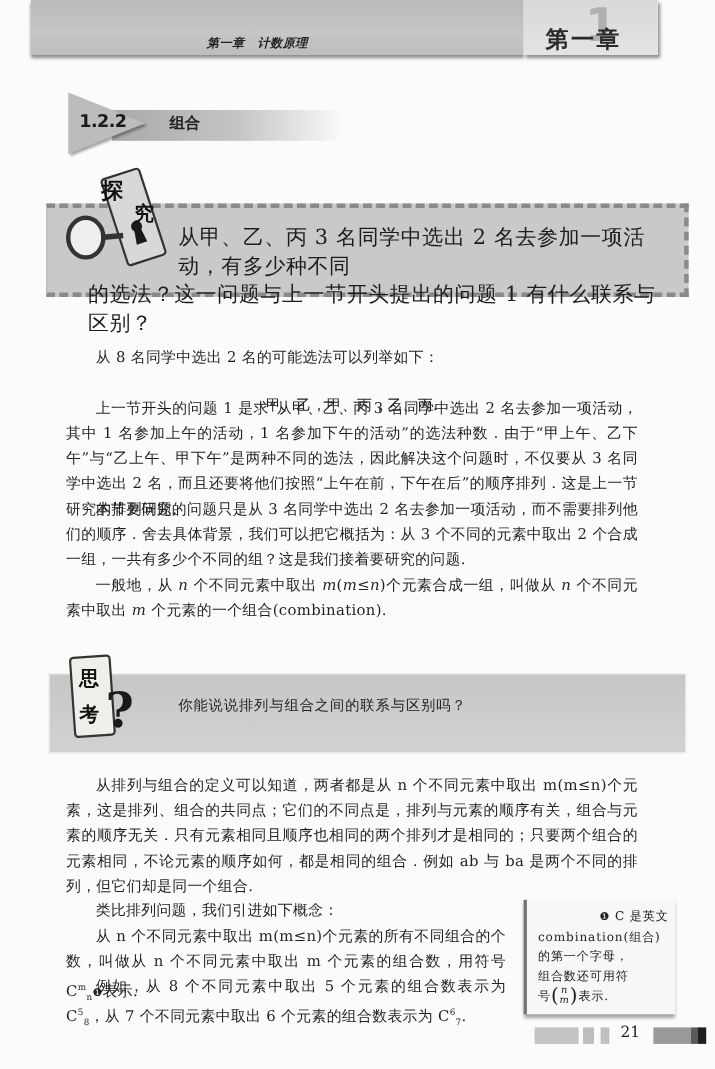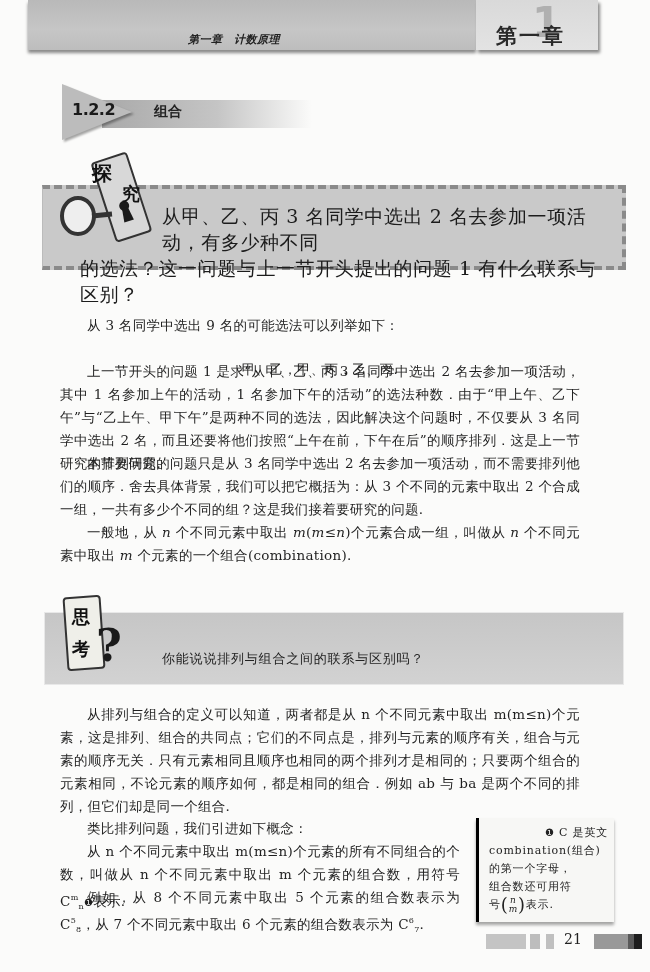--- a/index.html
+++ b/index.html
@@ -86,28 +86,28 @@
   
   .think-box {
     position: absolute; left: 44px; top: 612px; width: 580px; height: 73px;
     background: linear-gradient(180deg, #c6c6c6 0%, #d2d2d2 100%);
     border: 1px solid #e8e8e8;
   }
   .think-icon {
     position: absolute; left: 62px; top: 593px; width: 60px; height: 80px;
   }
   .think-text {
-    position: absolute; left: 162px; top: 650px;
+    position: absolute; left: 162px; top: 632px;
     font-size: 13px; color: #222; letter-spacing: 0.8px;
   }
 
   
   .note {
     position: absolute; left: 476px; top: 818px; width: 138px; height: 104px;
-    background: #f7f7f5; border-left: 3px solid #000000;
+    background: #f7f7f5; border-left: 3px solid #737373;
     box-shadow: 0 3px 3px rgba(0,0,0,0.35);
     padding: 6px 6px 6px 10px;
     font-size: 11px; line-height: 18px; color: #222; letter-spacing: 0.8px;
   }
   .note .r1 { text-align: right; display: block; }
   .binom { display: inline-block; vertical-align: middle; font-size: 18px; }
   .binom-inner { display: inline-block; vertical-align: middle; text-align: center; font-size: 9px; line-height: 9px; font-style: italic; }
 
   
   .footer-bar { position: absolute; top: 934px; height: 15px; }
@@ -148,21 +148,21 @@
     <line x1="36" y1="66" x2="56" y2="64" stroke="#333" stroke-width="5"></line>
     <text x="36" y="30" font-size="20" font-weight="bold" fill="#111" font-family="DejaVu Serif, serif">探</text>
     <text x="66" y="50" font-size="18" font-weight="bold" fill="#111" font-family="DejaVu Serif, serif">究</text>
   </svg>
 </div>
 <div class="explore-text">
   <span class="l1">从甲、乙、丙 3 名同学中选出 2 名去参加一项活动，有多少种不同</span>
   <span>的选法？这一问题与上一节开头提出的问题 1 有什么联系与区别？</span>
 </div>
 
-<div class="para indent" style="top:314px;">从 3 名同学中选出 9 名的可能选法可以列举如下：</div>
+<div class="para indent" style="top:314px;">从 8 名同学中选出 2 名的可能选法可以列举如下：</div>
 <div class="para center-line" style="top:337px;">甲、乙，甲、丙，乙、丙.</div>
 <div class="para indent" style="top:360px;">上一节开头的问题 1 是求“从甲、乙、丙 3 名同学中选出 2 名去参加一项活动，其中 1 名参加上午的活动，1 名参加下午的活动”的选法种数．由于“甲上午、乙下午”与“乙上午、甲下午”是两种不同的选法，因此解决这个问题时，不仅要从 3 名同学中选出 2 名，而且还要将他们按照“上午在前，下午在后”的顺序排列．这是上一节研究的排列问题.</div>
 <div class="para indent" style="top:452px;">本节要研究的问题只是从 3 名同学中选出 2 名去参加一项活动，而不需要排列他们的顺序．舍去具体背景，我们可以把它概括为：从 3 个不同的元素中取出 2 个合成一组，一共有多少个不同的组？这是我们接着要研究的问题.</div>
 <div class="para indent" style="top:521px;"><span>一般地，从 </span><i class="m">n</i><span> 个不同元素中取出 </span><i class="m">m</i><span>(</span><i class="m">m≤n</i><span>)个元素合成一组，叫做从 </span><i class="m">n</i><span> 个不同元素中取出 </span><i class="m">m</i><span> 个元素的一个组合(combination).</span></div>
 
 <div class="think-box"></div>
 <div class="think-icon">
   <svg width="62" height="82" viewBox="0 0 62 82">
     <rect x="4" y="4" width="36" height="72" rx="3" fill="#efefe9" stroke="#333" stroke-width="2" transform="rotate(-4 22 40)"></rect>
     <text x="10" y="30" font-size="18" font-weight="bold" fill="#111" font-family="DejaVu Serif, serif">思</text>

